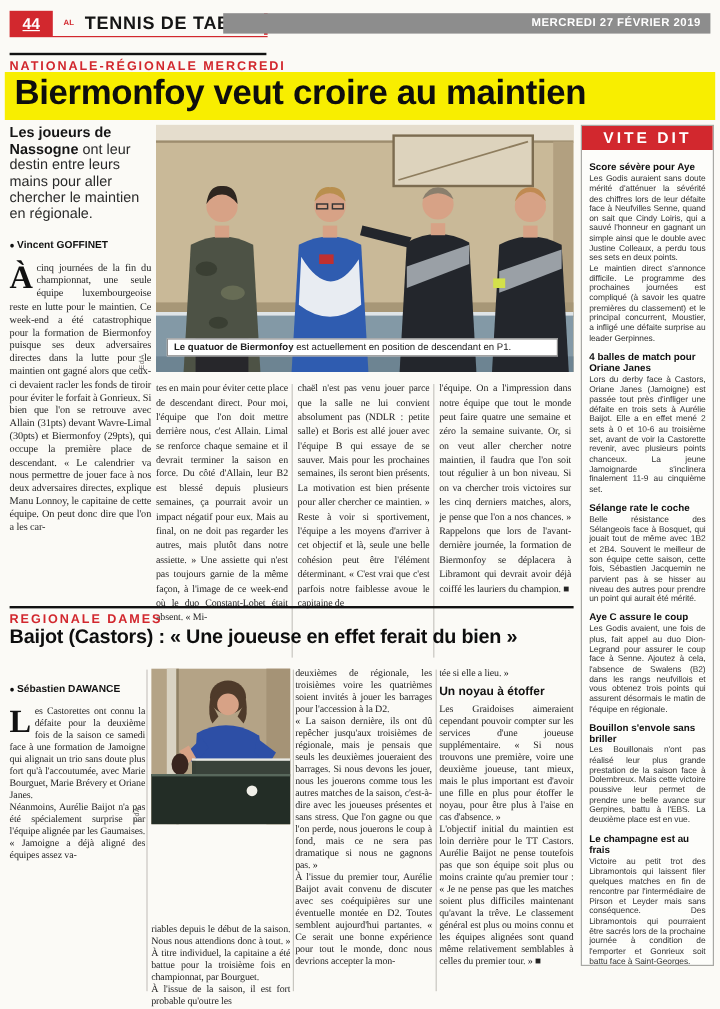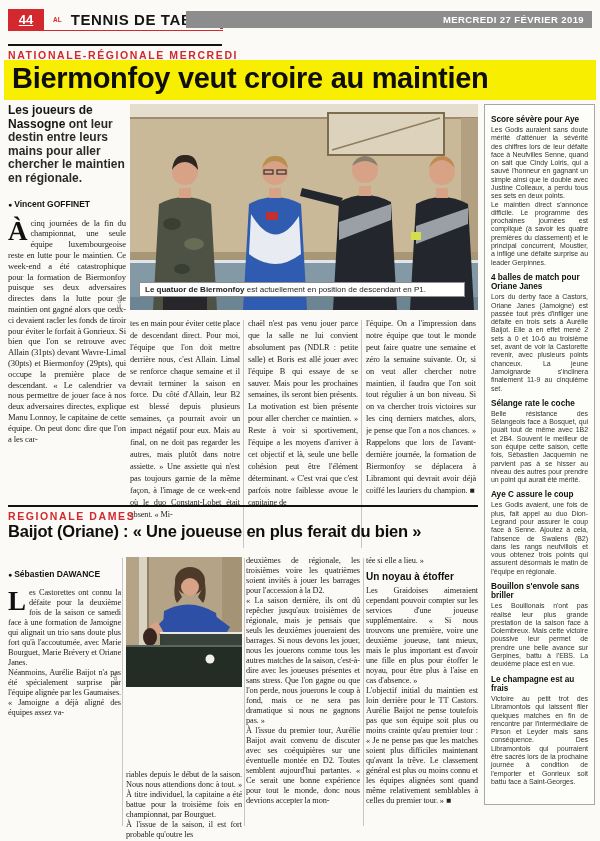--- a/index.html
+++ b/index.html
@@ -32,21 +32,21 @@
   .kicker{position:absolute;color:var(--red);font-weight:bold;font-size:10.5px;letter-spacing:1.6px;white-space:nowrap;}
   .kicker-a1{top:49px;left:8px;}
   .kicker-a2{top:510px;left:8px;}
   
   .headline1{position:absolute;top:60px;left:4px;right:4px;margin:0;background:var(--yellow);
     padding:2px 8px 5px;font-size:29px;font-weight:bold;color:#0e0e0e;letter-spacing:-.3px;
     white-space:nowrap;box-sizing:border-box;}
   .headline2{position:absolute;top:522px;left:8px;width:472px;margin:0;font-size:16.5px;
     font-weight:bold;color:#0e0e0e;letter-spacing:-.2px;white-space:nowrap;overflow:hidden;}
   
-  .intro{margin:0;font-size:12px;line-height:13.6px;color:#2a2a2a;font-weight:bold;}
+  .intro{margin:0;font-size:12px;line-height:13.6px;color:#2a2a2a;}
   .intro b{color:#151515;}
   .byline{margin:13px 0 9px;font-size:8.5px;font-weight:bold;color:#111;}
   .byline::before{content:"● ";font-size:7px;}
   .body{font-family:"Liberation Serif",serif;text-align:justify;color:var(--body);
     white-space:pre-line;letter-spacing:-.1px;margin:0;}
   .b-col1{font-size:8.6px;line-height:10.8px;}
   .b-col234{font-size:8.3px;line-height:11.9px;}
   .b-a2{font-size:8.3px;line-height:10px;}
   .dropcap{float:left;font-family:"Liberation Serif",serif;font-weight:bold;font-size:27px;
     line-height:23px;padding:2px 3px 0 0;color:#111;}
@@ -154,20 +154,21 @@
     <span class="credit">EdA</span>
   </figure>
 
   <div class="bcol a1c2 body b-col234">tes en main pour éviter cette place de descendant direct. Pour moi, l'équipe que l'on doit mettre derrière nous, c'est Allain. Limal se renforce chaque semaine et il devrait terminer la saison en force. Du côté d'Allain, leur B2 est blessé depuis plusieurs semaines, ça pourrait avoir un impact négatif pour eux. Mais au final, on ne doit pas regarder les autres, mais plutôt dans notre assiette. » Une assiette qui n'est pas toujours garnie de la même façon, à l'image de ce week-end où le duo Constant-Lobet était absent. « Mi-</div>
   <div class="bcol a1c3 body b-col234">chaël n'est pas venu jouer parce que la salle ne lui convient absolument pas (NDLR : petite salle) et Boris est allé jouer avec l'équipe B qui essaye de se sauver. Mais pour les prochaines semaines, ils seront bien présents. La motivation est bien présente pour aller chercher ce maintien. » Reste à voir si sportivement, l'équipe a les moyens d'arriver à cet objectif et là, seule une belle cohésion peut être l'élément déterminant. « C'est vrai que c'est parfois notre faiblesse avoue le capitaine de</div>
   <div class="bcol a1c4 body b-col234">l'équipe. On a l'impression dans notre équipe que tout le monde peut faire quatre une semaine et zéro la semaine suivante. Or, si on veut aller chercher notre maintien, il faudra que l'on soit tout régulier à un bon niveau. Si on va chercher trois victoires sur les cinq derniers matches, alors, je pense que l'on a nos chances. » Rappelons que lors de l'avant-dernière journée, la formation de Biermonfoy se déplacera à Libramont qui devrait avoir déjà coiffé les lauriers du champion. ■</div>
   <div class="vr vr-a1a"></div>
   <div class="vr vr-a1b"></div>
 
   <aside class="vitedit">
+    <h2 class="vd-title">VITE DIT</h2>
     <div class="vd-body">
 
         <h3>Score sévère pour Aye</h3>
         <p>Les Godis auraient sans doute mérité d'atténuer la sévérité des chiffres lors de leur défaite face à Neufvilles Senne, quand on sait que Cindy Loiris, qui a sauvé l'honneur en gagnant un simple ainsi que le double avec Justine Colleaux, a perdu tous ses sets en deux points.
 Le maintien direct s'annonce difficile. Le programme des prochaines journées est compliqué (à savoir les quatre premières du classement) et le principal concurrent, Moustier, a infligé une défaite surprise au leader Gerpinnes.</p>
 
         <h3>4 balles de match pour Oriane Janes</h3>
         <p>Lors du derby face à Castors, Oriane Janes (Jamoigne) est passée tout près d'infliger une défaite en trois sets à Aurélie Baijot. Elle a en effet mené 2 sets à 0 et 10-6 au troisième set, avant de voir la Castorette revenir, avec plusieurs points chanceux. La jeune Jamoignarde s'inclinera finalement 11-9 au cinquième set.</p>
 
         <h3>Sélange rate le coche</h3>
@@ -179,21 +180,21 @@
         <h3>Bouillon s'envole sans briller</h3>
         <p>Les Bouillonais n'ont pas réalisé leur plus grande prestation de la saison face à Dolembreux. Mais cette victoire poussive leur permet de prendre une belle avance sur Gerpines, battu à l'EBS. La deuxième place est en vue.</p>
 
         <h3>Le champagne est au frais</h3>
         <p>Victoire au petit trot des Libramontois qui laissent filer quelques matches en fin de rencontre par l'intermédiaire de Pirson et Leyder mais sans conséquence. Des Libramontois qui pourraient être sacrés lors de la prochaine journée à condition de l'emporter et Gonrieux soit battu face à Saint-Georges.</p>
       </div>
   </aside>
 
   <div class="rule rule-a2"></div>
   <div class="kicker kicker-a2">REGIONALE DAMES</div>
-  <h2 class="headline2">Baijot (Oriane) : « Une joueuse en plus ferait du bien »</h2>
+  <h2 class="headline2">Baijot (Castors) : « Une joueuse en effet ferait du bien »</h2>
 
   <div class="a2col1">
     <p class="byline">Sébastien DAWANCE</p>
     <p class="body b-a2"><span class="dropcap">L</span><span>es Castorettes ont connu la défaite pour la deuxième fois de la saison ce samedi face à une formation de Jamoigne qui alignait un trio sans doute plus fort qu'à l'accoutumée, avec Marie Bourguet, Marie Brévery et Oriane Janes.
 Néanmoins, Aurélie Baijot n'a pas été spécialement surprise par l'équipe alignée par les Gaumaises. « Jamoigne a déjà aligné des équipes assez va-</span></p>
   </div>
 
   <figure class="photo2">
     <svg viewBox="0 0 116 130" preserveAspectRatio="none">
       <rect width="116" height="130" fill="#b4a386"></rect>

